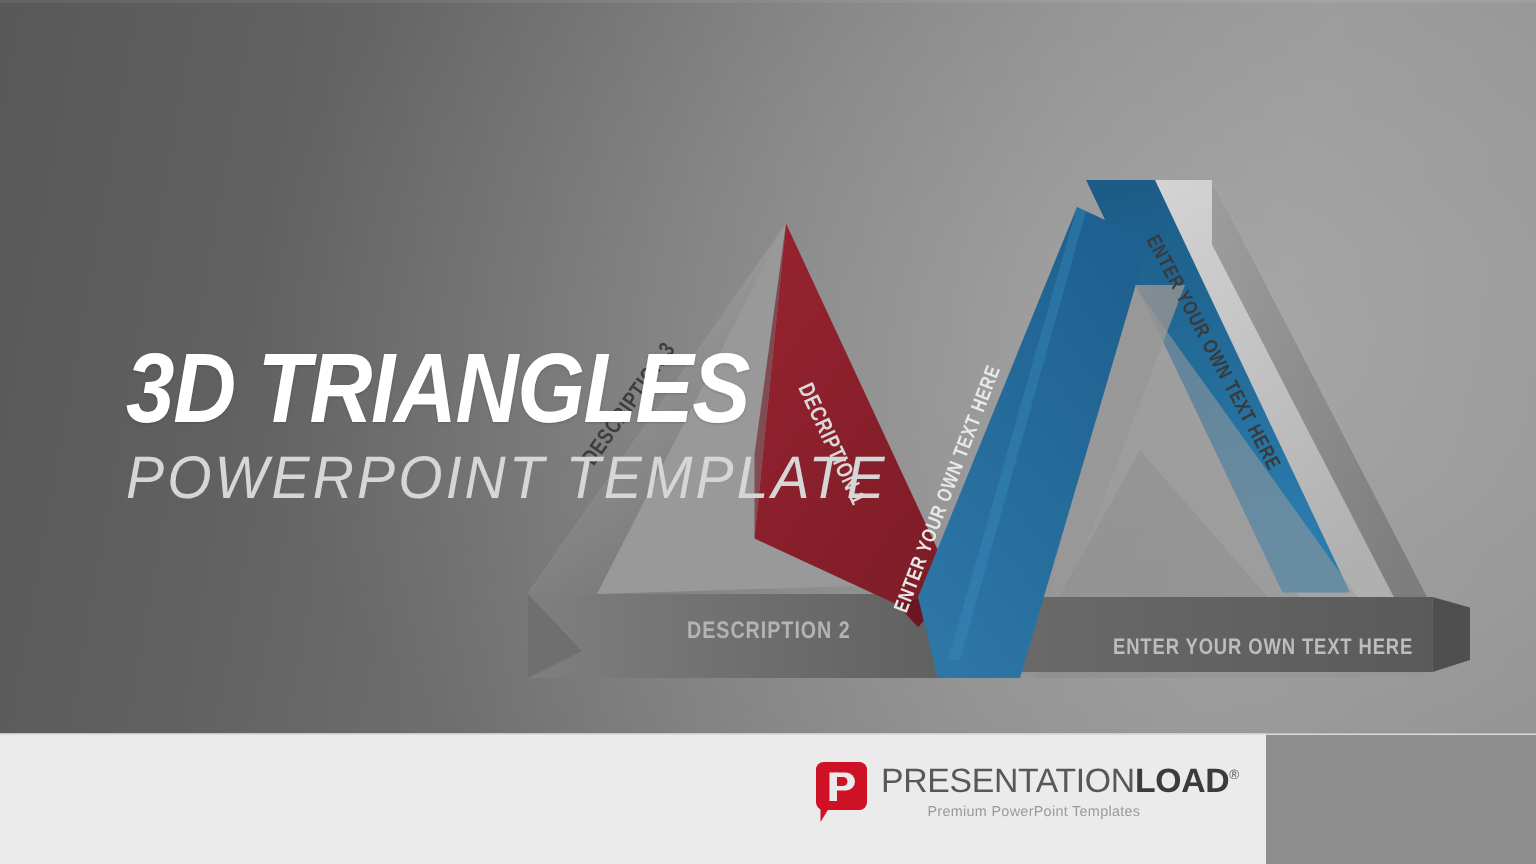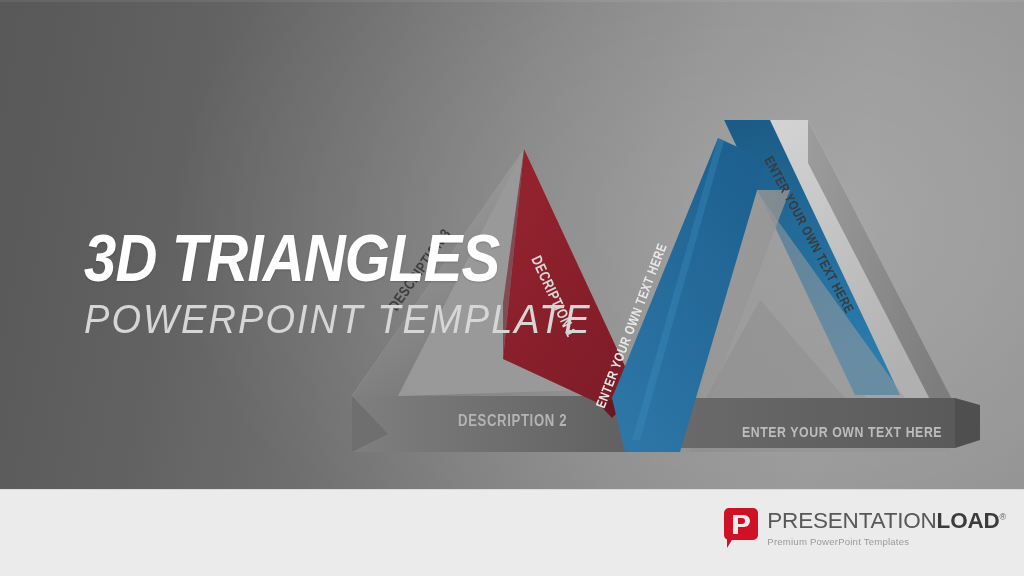--- a/index.html
+++ b/index.html
@@ -24,21 +24,21 @@
       radial-gradient(ellipse 900px 620px at 78% 46%, rgba(255,255,255,0.20) 0%, rgba(255,255,255,0.10) 38%, rgba(255,255,255,0.0) 70%),
       linear-gradient(100deg, #585858 0%, #616161 18%, #6e6e6e 34%, #7d7d7d 50%, #8a8a8a 66%, #919191 80%, #8d8d8d 100%);
   }
   #bg-topline {
     position:absolute; left:0; top:0; width:1024px; height:2px;
     background:rgba(255,255,255,0.07);
   }
 
   
   #footer {
-    position:absolute; left:0; top:489px; width:1024px; height:87px;
+    position:absolute; left:0; top:489px; width:844px; height:87px;
     background:#ebebeb;
   }
   #footer-topedge {
     position:absolute; left:0; top:0; width:1024px; height:1px;
     background:#dcdcdc;
   }
 
   
   #logo {
     position:absolute; right:18px; top:19px;
@@ -73,20 +73,21 @@
   #logo-wordmark {
     font-size:22.5px; letter-spacing:-0.2px; line-height:1;
     color:#58585a; white-space:nowrap;
   }
   #logo-wordmark .light { font-weight:400; }
   #logo-wordmark .bold  { font-weight:700; color:#3b3b3d; }
   #logo-wordmark .reg   { font-size:9px; vertical-align:super; font-weight:400; }
   #logo-tagline {
     margin-top:3px; font-size:9.6px; color:#9a9a9c; letter-spacing:0.2px;
     white-space:nowrap;
+    margin-left:31px;
   }
 
   
   #headline {
     position:absolute; left:84px; top:226px; z-index:40;font-style:italic;
   }
   #title-main {
     font-size:66px; font-weight:700; color:#ffffff;
     letter-spacing:-1px; line-height:0.98;
     font-stretch:condensed;

